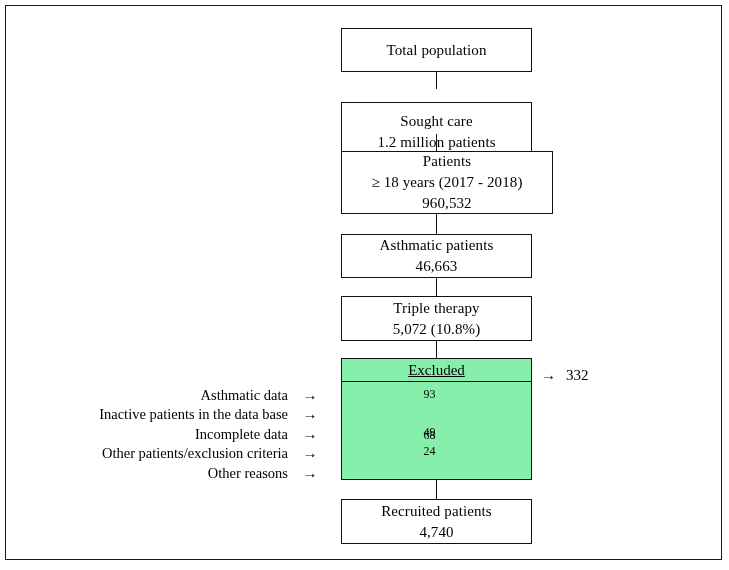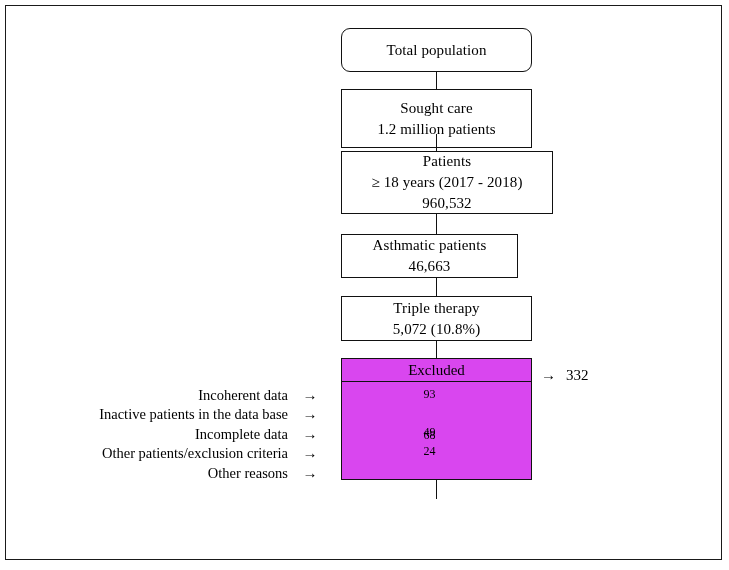--- a/index.html
+++ b/index.html
@@ -50,21 +50,22 @@
     position: absolute;
     width: 0;
     border-left: 1.7px solid #111111;
   }
 
   
   #excluded-box {
     position: absolute;
     box-sizing: border-box;
     border: 1.6px solid #111111;
-    background: #d946ef;
+    background: #86efac;
+    text-decoration: underline;
   }
   #excluded-header {
     box-sizing: border-box;
     height: 23px;
     border-bottom: 1.6px solid #111111;
     display: flex;
     align-items: center;
     justify-content: center;
     font-size: 15px;
     line-height: 1;
@@ -126,42 +127,42 @@
   }
   #excluded-total-arrow {
     font-size: 15px;
   }
 </style>
 </head>
 <body>
 
 <div id="figure-frame">
 
-  <div class="flow-box" id="box-total-population" style="left:335px; top:22px; width:191px; height:44px;border-radius:9px;">
+  <div class="flow-box" id="box-total-population" style="left:335px; top:22px; width:191px; height:44px;">
     <span class="line">Total population</span>
   </div>
 
   <div class="connector" style="left:430px; top:66px; height:17px;"></div>
 
-  <div class="flow-box" id="box-sought-care" style="left:335px; top:83px; width:191px; height:59px;">
+  <div class="flow-box" id="box-sought-care" style="left:335px; top:96px; width:191px; height:59px;">
     <span class="line">Sought care</span>
     <span class="line">1.2 million patients</span>
   </div>
 
   <div class="connector" style="left:430px; top:128px; height:17px;"></div>
 
   <div class="flow-box" id="box-patients-adults" style="left:335px; top:145px; width:212px; height:63px;">
     <span class="line">Patients</span>
     <span class="line">≥ 18 years (2017 - 2018)</span>
     <span class="line">960,532</span>
   </div>
 
   <div class="connector" style="left:430px; top:208px; height:20px;"></div>
 
-  <div class="flow-box" id="box-asthmatic-patients" style="left:335px; top:228px; width:177px; height:44px;">
+  <div class="flow-box" id="box-asthmatic-patients" style="left:335px; top:228px; width:191px; height:44px;">
     <span class="line">Asthmatic patients</span>
     <span class="line">46,663</span>
   </div>
 
   <div class="connector" style="left:430px; top:272px; height:18px;"></div>
 
   <div class="flow-box" id="box-triple-therapy" style="left:335px; top:290px; width:191px; height:45px;">
     <span class="line">Triple therapy</span>
     <span class="line">5,072 (10.8%)</span>
   </div>
@@ -180,21 +181,21 @@
     </div>
   </div>
 
   <div id="excluded-total">
     <span id="excluded-total-arrow">→</span>
     <span>332</span>
   </div>
 
   <div id="reason-list">
     <div class="reason-row">
-      <span>Incoherent data</span>
+      <span>Asthmatic data</span>
       <span class="reason-arrow">→</span>
     </div>
     <div class="reason-row">
       <span>Inactive patients in the data base</span>
       <span class="reason-arrow">→</span>
     </div>
     <div class="reason-row">
       <span>Incomplete data</span>
       <span class="reason-arrow">→</span>
     </div>
@@ -203,14 +204,18 @@
       <span class="reason-arrow">→</span>
     </div>
     <div class="reason-row">
       <span>Other reasons</span>
       <span class="reason-arrow">→</span>
     </div>
   </div>
 
   <div class="connector" style="left:430px; top:474px; height:19px;"></div>
 
+  <div class="flow-box" id="box-recruited-patients" style="left:335px; top:493px; width:191px; height:45px;">
+    <span class="line">Recruited patients</span>
+    <span class="line">4,740</span>
+  </div>
 
 </div>
 
 </body></html>

